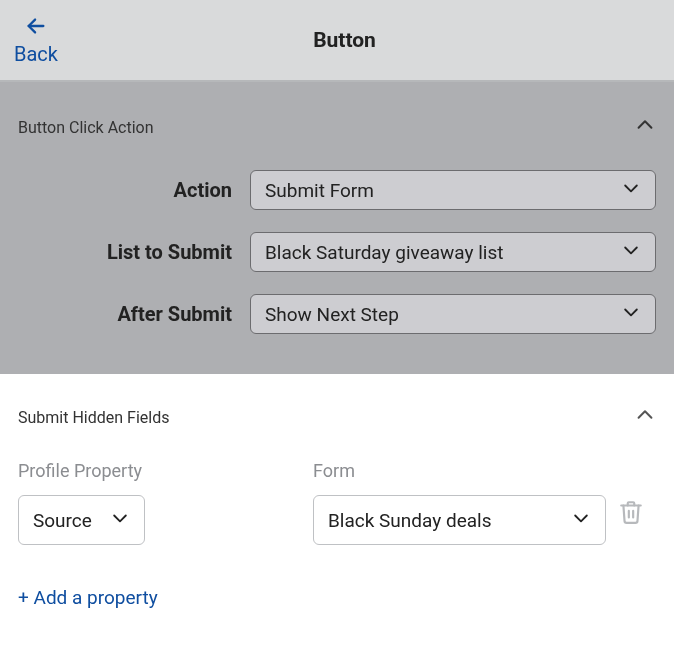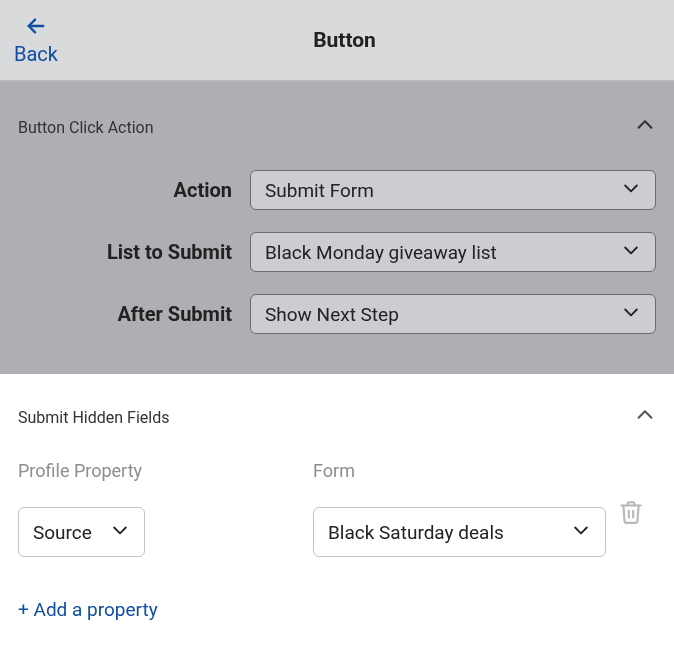--- a/index.html
+++ b/index.html
@@ -100,21 +100,21 @@
     display: flex;
     align-items: flex-start;
     gap: 0;
   }
   .col1 { flex: 0 0 295px; }
   .col2 { flex: 1; }
   .col3 { flex: 0 0 50px; display:flex; align-items:flex-end; justify-content:center; }
   .col-label {
     color: #8b8d91;
     font-size: 18px;
-    margin-bottom: 26px;
+    margin-bottom: 14px;
   }
   .small-select-wrap {
     display: flex;
     justify-content: flex-start;
     padding-right: 30px;
   }
   .small-select {
     background: #fff;
     border: 1.5px solid #bfc1c4;
     border-radius: 6px;
@@ -182,21 +182,21 @@
         <svg viewBox="0 0 24 24" fill="none" stroke="#222" stroke-width="2.2" stroke-linecap="round" stroke-linejoin="round">
             <polyline points="5 9 12 16 19 9"></polyline>
           </svg>
       </span>
     </div>
   </div>
 
   <div class="form-row">
     <div class="form-label">List to Submit</div>
     <div class="select">
-      <span>Black Monday giveaway list</span>
+      <span>Black Saturday giveaway list</span>
       <span>
         <svg viewBox="0 0 24 24" fill="none" stroke="#222" stroke-width="2.2" stroke-linecap="round" stroke-linejoin="round">
             <polyline points="5 9 12 16 19 9"></polyline>
           </svg>
       </span>
     </div>
   </div>
 
   <div class="form-row">
     <div class="form-label">After Submit</div>
@@ -231,21 +231,21 @@
             <svg viewBox="0 0 24 24" fill="none" stroke="#222" stroke-width="2.2" stroke-linecap="round" stroke-linejoin="round">
                 <polyline points="5 9 12 16 19 9"></polyline>
               </svg>
           </span>
         </div>
       </div>
     </div>
     <div class="col2">
       <div class="col-label">Form</div>
       <div class="small-select select-wide">
-        <span>Black Saturday deals</span>
+        <span>Black Sunday deals</span>
         <span>
           <svg viewBox="0 0 24 24" fill="none" stroke="#222" stroke-width="2.2" stroke-linecap="round" stroke-linejoin="round">
               <polyline points="5 9 12 16 19 9"></polyline>
             </svg>
         </span>
       </div>
     </div>
     <div class="col3">
       <span class="trash">
         <span>

